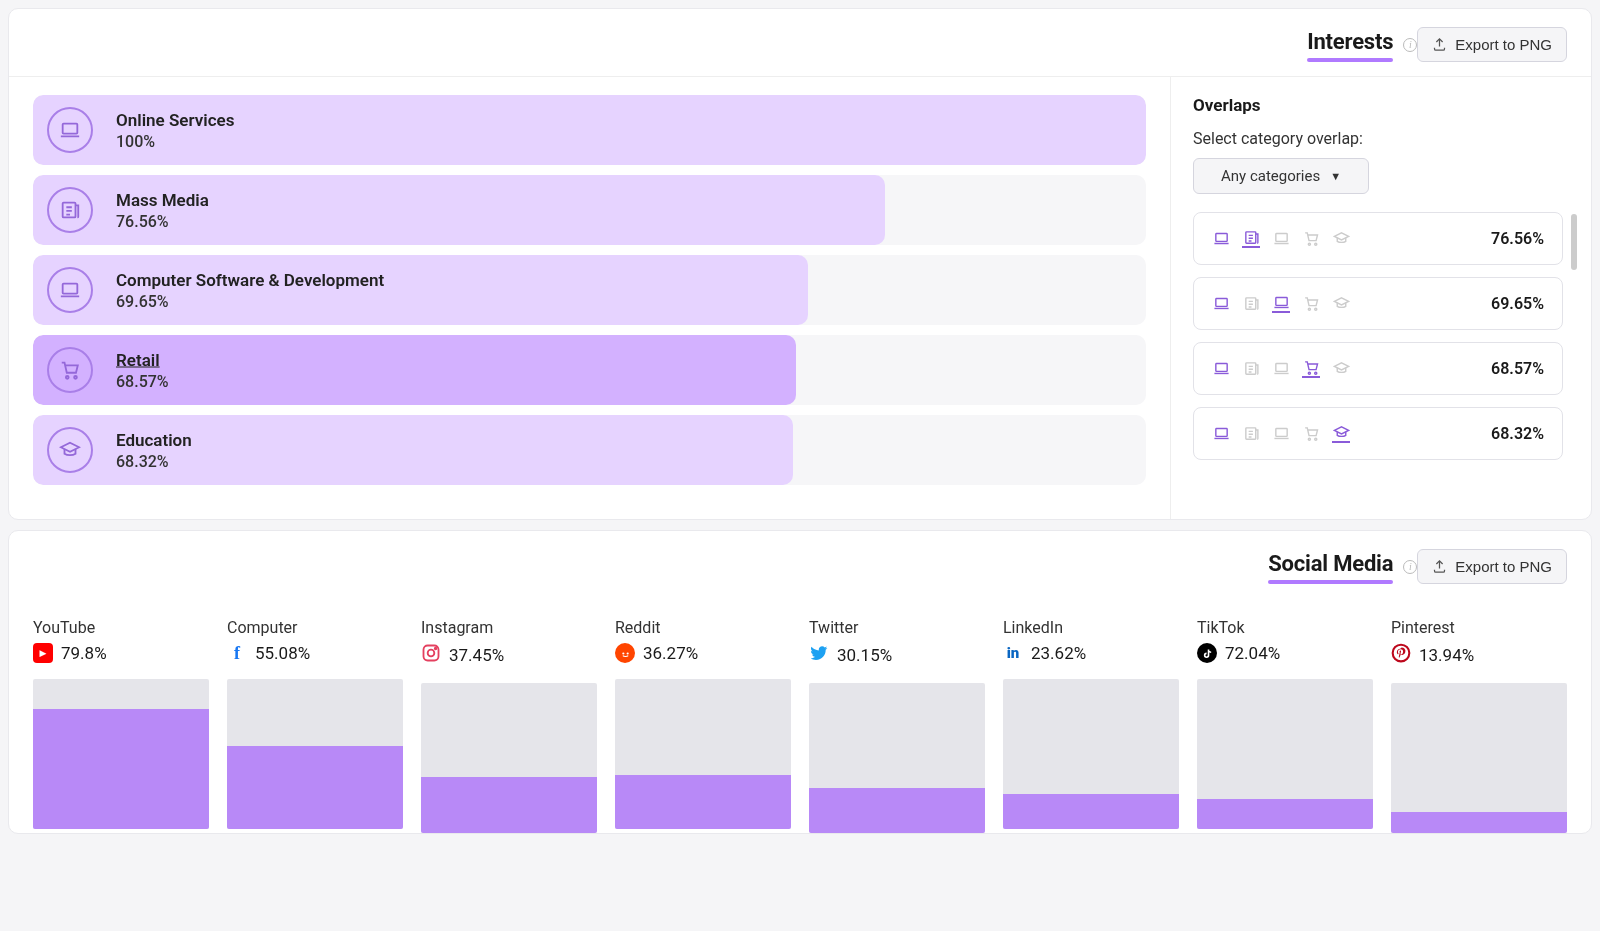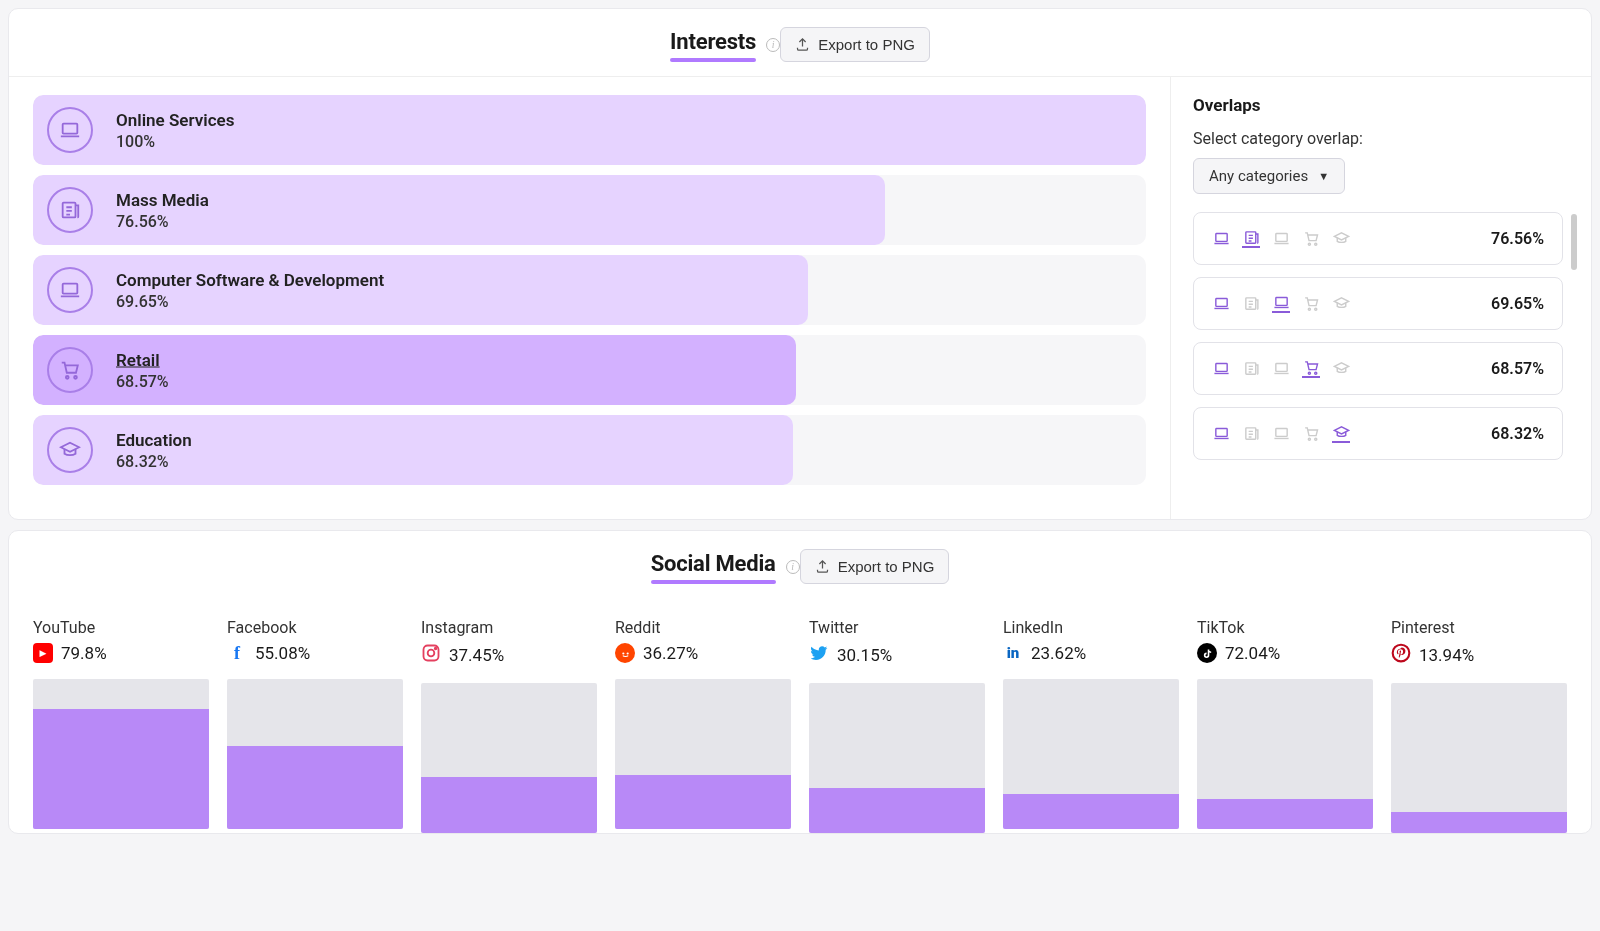--- a/index.html
+++ b/index.html
@@ -1,20 +1,20 @@
 <!DOCTYPE html>
 <html><head>
   <meta charset="utf-8">
   <style>
     * { box-sizing: border-box; margin: 0; padding: 0; }
     body { font-family: -apple-system, BlinkMacSystemFont, 'Segoe UI', Roboto, sans-serif; background: #f5f5f7; padding: 8px; color: #1a1a1a; }
 
     .card { background: #fff; border-radius: 10px; border: 1px solid #e9e9ed; margin-bottom: 10px; overflow: hidden; }
 
-    .card-header { display: flex; justify-content: center; align-items: center; padding: 18px 24px 14px 24px; border-bottom: 1px solid #eee; }
+    .card-header { display: flex; justify-content: flex-end; align-items: center; padding: 18px 24px 14px 24px; border-bottom: 1px solid #eee; }
     .hdr-left { display: flex; align-items: center; gap: 10px; }
     .hdr-title { font-size: 22px; font-weight: 700; letter-spacing: -0.2px; position: relative; padding-bottom: 6px; }
     .hdr-title::after { content:""; position:absolute; left:0; bottom:-2px; height:4px; width:100%; background:#b07aff; border-radius:2px; }
     .info-ic { width: 14px; height: 14px; border: 1.5px solid #bbb; border-radius: 50%; display: inline-flex; align-items: center; justify-content: center; font-size: 10px; color: #bbb; font-style: italic; font-family: serif; }
     .export-btn { display: flex; align-items: center; gap: 8px; padding: 8px 14px; background: #f5f5f7; border: 1px solid #d5d5de; border-radius: 6px; font-size: 15px; color: #333; cursor: pointer; }
     .export-btn svg { width: 15px; height: 15px; }
 
     .interests-body { display: flex; }
     .top5 { flex: 1; padding: 18px 24px 24px 24px; border-right: 1px solid #eee; }
     .top5-title { font-size: 17px; font-weight: 700; margin-bottom: 16px; }
@@ -23,21 +23,21 @@
     .bar-row.active .bar-fill { background: #d3b1ff; }
     .bar-ic { position: absolute; left: 14px; top: 50%; transform: translateY(-50%); width: 46px; height: 46px; border: 2px solid #a97fe8; border-radius: 50%; display: flex; align-items: center; justify-content: center; color: #9468d9; background: transparent; }
     .bar-txt { position: absolute; left: 83px; top: 50%; transform: translateY(-50%); }
     .bar-name { font-size: 17px; font-weight: 600; color: #222; }
     .bar-row.active .bar-name { text-decoration: underline; }
     .bar-pct { font-size: 16px; font-weight: 500; color: #333; margin-top: 2px; }
 
     .overlaps { width: 420px; padding: 18px 20px 24px 22px; }
     .ov-title { font-size: 17px; font-weight: 700; margin-bottom: 14px; }
     .ov-sub { font-size: 16px; color: #333; margin-bottom: 10px; }
-    .ov-select { display: inline-flex; align-items: center; gap: 10px; padding: 8px 15px; background: #f5f5f7; border: 1px solid #d5d5de; border-radius: 6px; font-size: 15px; color: #333; cursor: pointer; margin-bottom: 18px; }
+    .ov-select { display: inline-flex; align-items: center; gap: 10px; padding: 8px 27px; background: #f5f5f7; border: 1px solid #d5d5de; border-radius: 6px; font-size: 15px; color: #333; cursor: pointer; margin-bottom: 18px; }
     .ov-select .chev { font-size: 11px; }
     .ov-list { position: relative; padding-right: 8px; }
     .ov-scroll { position:absolute; right:-6px; top:2px; width:6px; height:56px; background:#ccc; border-radius:3px; }
     .ov-row { display: flex; align-items: center; justify-content: space-between; border: 1px solid #e2e2e8; border-radius: 8px; padding: 16px 18px; margin-bottom: 12px; }
     .ov-icons { display: flex; gap: 12px; }
     .ov-icons .ic { width: 18px; height: 18px; display:flex; align-items:center; justify-content:center; }
     .ov-icons .ic svg { width: 17px; height: 17px; stroke-width: 2; }
     .ov-icons .ic.off svg { stroke: #ccc; }
     .ov-icons .ic.on svg { stroke: #8a5bd9; }
     .ov-icons .ic.on.underline { border-bottom: 2px solid #8a5bd9; padding-bottom: 1px; }
@@ -326,21 +326,21 @@
           <span>
             <div class="brand-ic" style="background:#ff0000;color:#fff;font-size:9px">▶</div>
           </span>
           <span class="sm-pct">79.8%</span>
         </div>
         <div class="sm-bar">
           <div class="sm-fill" style="height:79.8%"></div>
         </div>
       </div>
       <div class="sm-col">
-        <div class="sm-name">Facebook</div>
+        <div class="sm-name">Computer</div>
         <div class="sm-stat">
           <span>
             <div class="brand-ic" style="color:#1877f2;font-weight:900;font-size:18px;font-family:Georgia,serif">f</div>
           </span>
           <span class="sm-pct">55.08%</span>
         </div>
         <div class="sm-bar">
           <div class="sm-fill" style="height:55.08%"></div>
         </div>
       </div>

